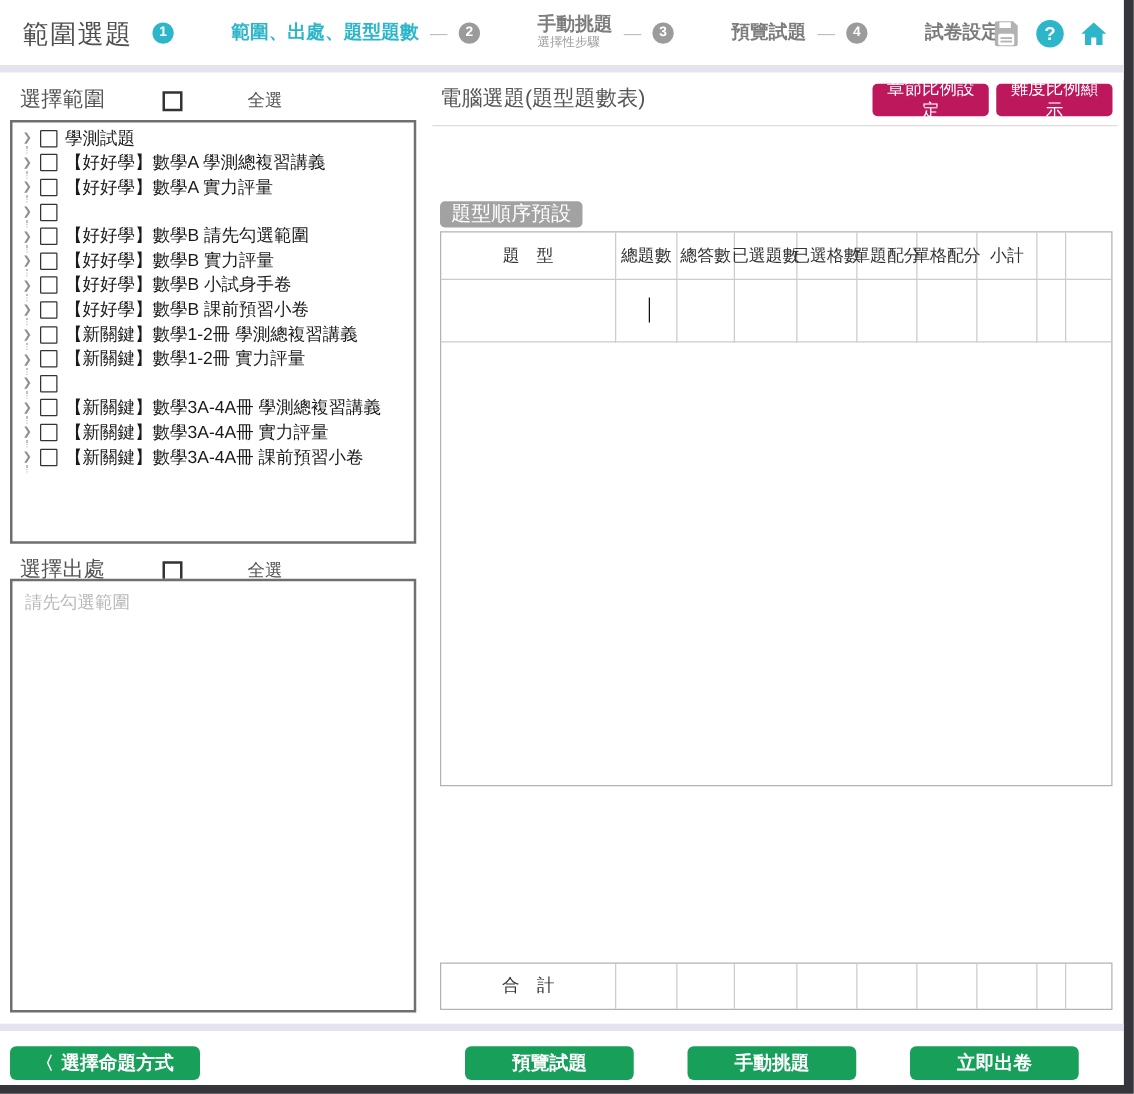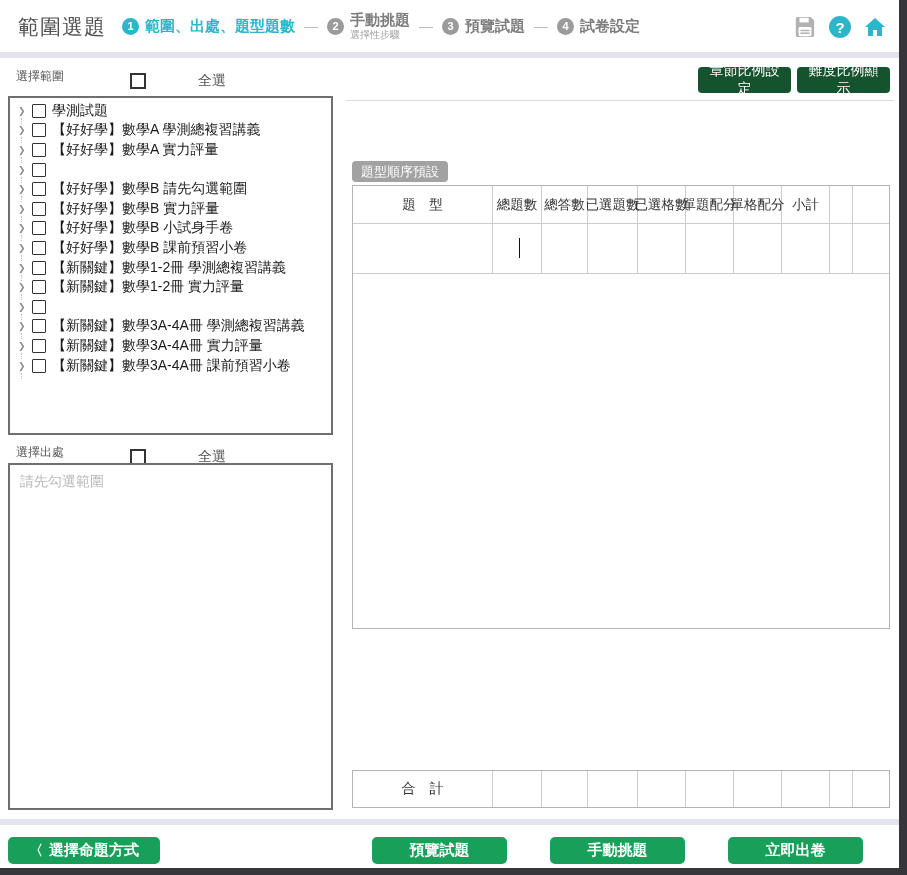--- a/index.html
+++ b/index.html
@@ -12,60 +12,60 @@
   .window{position:absolute;left:0;top:0;width:899px;height:868px;background:#ffffff;overflow:hidden;}
 
   
   .header{position:absolute;left:0;top:0;width:899px;height:64px;background:#fff;}
   .app-title{position:absolute;left:18px;top:13px;font-size:21px;color:#4f4f4f;letter-spacing:1px;}
   .steps{position:absolute;left:122px;top:0;height:52px;display:flex;align-items:center;gap:9px;}
   .step{display:flex;align-items:center;gap:6px;}
   .step-circle{width:17px;height:17px;border-radius:50%;background:#9b9b9b;color:#fff;
     font-size:11px;font-weight:bold;display:flex;align-items:center;justify-content:center;flex:0 0 auto;}
   .step.active .step-circle{background:#2db5c9;}
-  .step-text{display:flex;flex-direction:column;line-height:1.1;}
+  .step-text{display:flex;flex-direction:column;line-height:1.1;margin-left:40px;}
   .step-label{font-size:15px;font-weight:bold;color:#7d7d7d;white-space:nowrap;}
   .step.active .step-label{color:#2db5c9;}
   .step-sub{font-size:10px;color:#9e9e9e;white-space:nowrap;}
   .step-dash{color:#bdbdbd;font-size:14px;}
   .hdr-icons{position:absolute;right:12px;top:15px;display:flex;align-items:center;gap:11px;}
   .icon-btn{width:24px;height:24px;display:flex;align-items:center;justify-content:center;cursor:pointer;}
   .help-circle{width:22px;height:22px;border-radius:50%;background:#2db5c9;color:#fff;
     font-weight:bold;font-size:15px;display:flex;align-items:center;justify-content:center;}
 
   .lavender{position:absolute;left:0;width:899px;height:6px;background:#e4e4f1;}
   .strip-top{top:52px;}
   .strip-bottom{top:819px;}
 
   
-  .sec-title{position:absolute;font-size:12px;color:#555;}
+  .sec-title{position:absolute;font-size:17px;color:#555;}
   .select-all{position:absolute;display:flex;align-items:center;gap:4px;cursor:pointer;}
   .cb{width:12px;height:12px;border:2px solid #333;background:#fff;flex:0 0 auto;}
   .select-all-label{font-size:14px;color:#555;margin-left:48px;}
 
   .tree-box{position:absolute;left:8px;top:96px;width:321px;height:335px;border:2px solid #6f6f6f;background:#fff;overflow:hidden;}
   .tree{padding-top:3px;}
   .tree-row{height:19.6px;display:flex;align-items:center;padding-left:8px;cursor:pointer;}
   .arrow{position:relative;width:14px;font-size:9px;color:#8f8f8f;flex:0 0 auto;}
   .arrow::after{content:"";position:absolute;left:3px;top:12px;height:6px;border-left:1px dotted #c0c0c0;}
   .tree-cb{width:12px;height:12px;border:1.5px solid #333;border-radius:1px;background:#fff;margin-right:6px;flex:0 0 auto;}
   .tree-label{font-size:14px;color:#1a1a1a;white-space:nowrap;text-align:right;}
 
   .source-box{position:absolute;left:8px;top:463px;width:321px;height:343px;border:2px solid #6f6f6f;background:#fff;}
   .placeholder{position:absolute;left:10px;top:8px;font-size:14px;color:#b9b9b9;}
 
   
   .rp-title{position:absolute;left:352px;top:67px;font-size:17px;color:#555;}
   .rp-sep{position:absolute;left:346px;top:100px;width:548px;height:0;border-top:1px solid #dcdcdc;}
-  .btn-green{background:#14532d;color:#fff;border:none;border-radius:4px;font-size:14px;
+  .btn-green{background:#be185d;color:#fff;border:none;border-radius:4px;font-size:14px;
     font-family:inherit;cursor:pointer;display:flex;align-items:center;justify-content:center;}
   .btn-chapter{position:absolute;left:698px;top:67px;width:93px;height:26px;}
   .btn-difficulty{position:absolute;left:797px;top:67px;width:93px;height:26px;}
   .preset-badge{position:absolute;left:352px;top:161px;height:21px;padding:0 9px;background:#a2a2a2;
-    color:#fff;font-size:13px;border-radius:4px;display:flex;align-items:center;}
+    color:#fff;font-size:16px;border-radius:4px;display:flex;align-items:center;}
 
   .qtable{position:absolute;left:352px;top:185px;width:538px;height:444px;border:1px solid #b3b3b3;background:#fff;box-sizing:border-box;}
   .tgrid{display:grid;grid-template-columns:140px 49px 46px 50px 48px 48px 48px 48px 23px 1fr;}
   .thead .cell{height:38px;font-size:13.5px;color:#333;}
   .trow .cell{height:50px;}
   .cell{display:flex;align-items:center;justify-content:center;border-right:1px solid #ccc;
     border-bottom:1px solid #ccc;white-space:nowrap;overflow:visible;box-sizing:border-box;}
   .cell:last-child{border-right:none;}
   .trow .cell{border-bottom:1px solid #ccc;}
   .caret{position:absolute;left:166px;top:52px;width:1px;height:20px;background:#111;}
@@ -227,20 +227,21 @@
 
   <div class="sec-title" style="left:16px;top:444px;">選擇出處</div>
   <div class="select-all" style="left:130px;top:448px;">
     <span class="cb"></span>
     <span class="select-all-label">全選</span>
   </div>
   <div class="source-box">
     <div class="placeholder">請先勾選範圍</div>
   </div>
 
+  <div class="rp-title">電腦選題(題型題數表)</div>
   <button class="btn-green btn-chapter">章節比例設定</button>
   <button class="btn-green btn-difficulty">難度比例顯示</button>
   <div class="rp-sep"></div>
 
   <div class="preset-badge">題型順序預設</div>
 
   <div class="qtable">
     <div class="tgrid thead">
       <div class="cell">題　型</div>
       <div class="cell">總題數</div>

